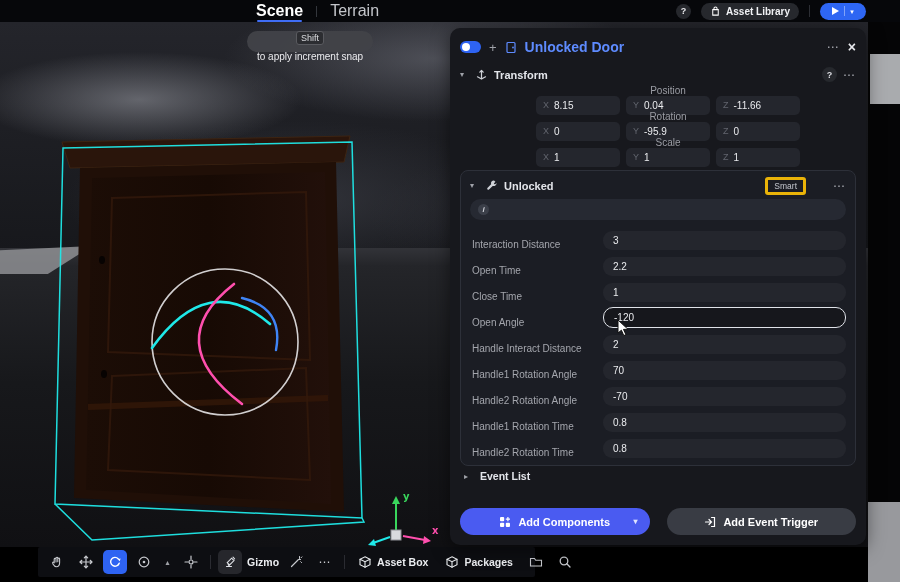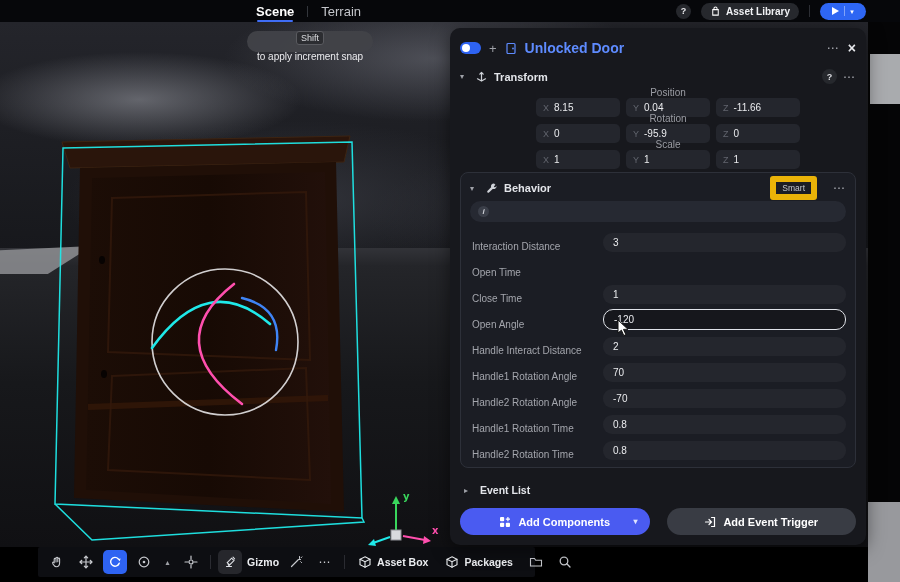--- a/index.html
+++ b/index.html
@@ -1,20 +1,20 @@
 <!DOCTYPE html>
 <html><head>
 <meta charset="utf-8">
 <style>
   html,body{margin:0;padding:0;width:900px;height:582px;background:#000;overflow:hidden;
     font-family:"Liberation Sans",sans-serif;-webkit-font-smoothing:antialiased;}
   
   .topbar{position:absolute;left:0;top:0;width:900px;height:22px;background:#06070a;z-index:30;}
   .tabs{position:absolute;left:256px;top:0;height:22px;display:flex;align-items:center;gap:13px;}
-  .tab{position:relative;height:22px;display:flex;align-items:center;font-size:13px;color:#c3c5ca;cursor:default;}
+  .tab{position:relative;height:22px;display:flex;align-items:center;font-size:16px;color:#c3c5ca;cursor:default;}
   .tab.active span{color:#fff;font-weight:700;}
   .tab.active::after{content:"";position:absolute;left:1px;right:1px;bottom:0;height:2px;background:#3f6df5;border-radius:1px;}
   .tab-sep{width:1px;height:11px;background:#33363c;}
   .topbar-right{position:absolute;right:34px;top:0;height:22px;display:flex;align-items:center;gap:10px;}
   .help-circle{width:15px;height:15px;border-radius:50%;background:#26282d;color:#e8e9ec;font-size:9px;
     display:flex;align-items:center;justify-content:center;font-weight:700;}
   .asset-lib{height:17px;border-radius:9px;background:#26282d;display:flex;align-items:center;gap:5px;
     padding:0 9px;color:#f0f1f4;font-size:10px;font-weight:700;}
   .vsep{width:1px;height:12px;background:#2c2e34;}
   .play-btn{width:46px;height:17px;border-radius:9px;background:#2e66f3;display:flex;align-items:center;justify-content:center;gap:5px;}
@@ -75,33 +75,33 @@
     display:flex;align-items:center;justify-content:center;}
   .trow{height:26px;display:flex;align-items:center;padding-left:20px;flex-direction:column;}
   .tlab{font-size:10px;color:#9b9da4;flex:1;}
   .tfields{display:flex;gap:6px;}
   .tfield{width:84px;height:19px;background:#24262d;border-radius:5px;display:flex;align-items:center;
     padding:0 7px;box-sizing:border-box;font-size:10px;}
   .axisp{color:#62656e;font-size:9px;margin-right:5px;}
   .tval{color:#eaebee;}
   .bbox{margin-top:7px;background:#1b1d24;border:1px solid #2d3039;border-radius:8px;padding:4px 9px 7px;}
   .bhead{height:22px;display:flex;align-items:center;gap:6px;}
-  .smart{border:6px solid #eab308;border-radius:3px;color:#c3c6cd;font-size:8.5px;padding:1px 6px;margin-right:10px;}
+  .smart{border:3px solid #eab308;border-radius:3px;color:#c3c6cd;font-size:8.5px;padding:1px 6px;margin-right:21px;}
   .ibanner{height:21px;background:#262932;border-radius:11px;display:flex;align-items:center;gap:6px;padding:0 8px;margin:2px 0 4px;}
   .iinfo{width:11px;height:11px;border-radius:50%;background:#3b3f49;color:#ccced5;font-size:8px;font-style:italic;font-weight:700;
     display:flex;align-items:center;justify-content:center;flex:0 0 auto;}
   .itext{font-size:9.5px;color:#b4b7bf;}
   .brow{height:26px;display:flex;align-items:flex-end;}
   .blabel{font-size:10px;color:#a4a6ad;flex:1;padding-left:2px;}
   .binput{width:243px;height:19px;background:#24262d;border-radius:9px;display:flex;align-items:center;
     padding:0 10px;box-sizing:border-box;font-size:10px;color:#eaebee;}
   .binput.focused{border:1px solid #dfe2e8;background:#16171c;height:21px;border-radius:10px;}
   .eventrow{margin-top:auto;height:22px;display:flex;align-items:center;gap:7px;padding-left:4px;}
   .eventlab{color:#e3e5ea;font-size:10.5px;font-weight:700;}
-  .btnrow{display:flex;gap:17px;margin-top:7px;}
+  .btnrow{display:flex;gap:17px;margin-top:21px;}
   .btn{flex:1;height:27px;border-radius:14px;display:flex;align-items:center;justify-content:center;gap:7px;
     color:#fff;font-size:11px;font-weight:700;position:relative;}
   .btn.blue{background:#4a5bf1;}
   .btn.gray{background:#393c44;}
   .btn .chev{position:absolute;right:12px;font-size:8px;color:#dfe3ff;}
   
   .cursor{position:absolute;left:615px;top:319px;z-index:60;}
   svg{display:block;}
 </style>
 </head>
@@ -339,37 +339,40 @@
         </div>
     </div>
   </div>
 
   <div class="bbox">
     <div class="bhead">
       <span class="caret">▾</span>
       <svg width="13" height="13" viewBox="0 0 13 13">
         <path d="M11.6 4a3 3 0 0 1-3.9 2.9L4 10.6a1.15 1.15 0 0 1-1.6-1.6l3.7-3.7A3 3 0 0 1 9 1.4l1.4 1.4-1.6 1.6 1.2 1.2 1.6-1.6z" fill="#cfd2d8"></path>
       </svg>
-      <span class="sectitle">Behavior</span>
+      <span class="sectitle">Unlocked</span>
       <span class="grow"></span>
       <span class="smart">Smart</span>
       <span class="ellip">⋯</span>
     </div>
     <div class="ibanner">
       <span class="iinfo">i</span>
     </div>
 
     <div class="brow">
       <span class="blabel">Interaction Distance</span>
       <div class="binput">
           <span>3</span>
         </div>
     </div>
     <div class="brow">
       <span class="blabel">Open Time</span>
+      <div class="binput">
+          <span>2.2</span>
+        </div>
     </div>
     <div class="brow">
       <span class="blabel">Close Time</span>
       <div class="binput">
           <span>1</span>
         </div>
     </div>
     <div class="brow">
       <span class="blabel">Open Angle</span>
       <div class="binput focused">

